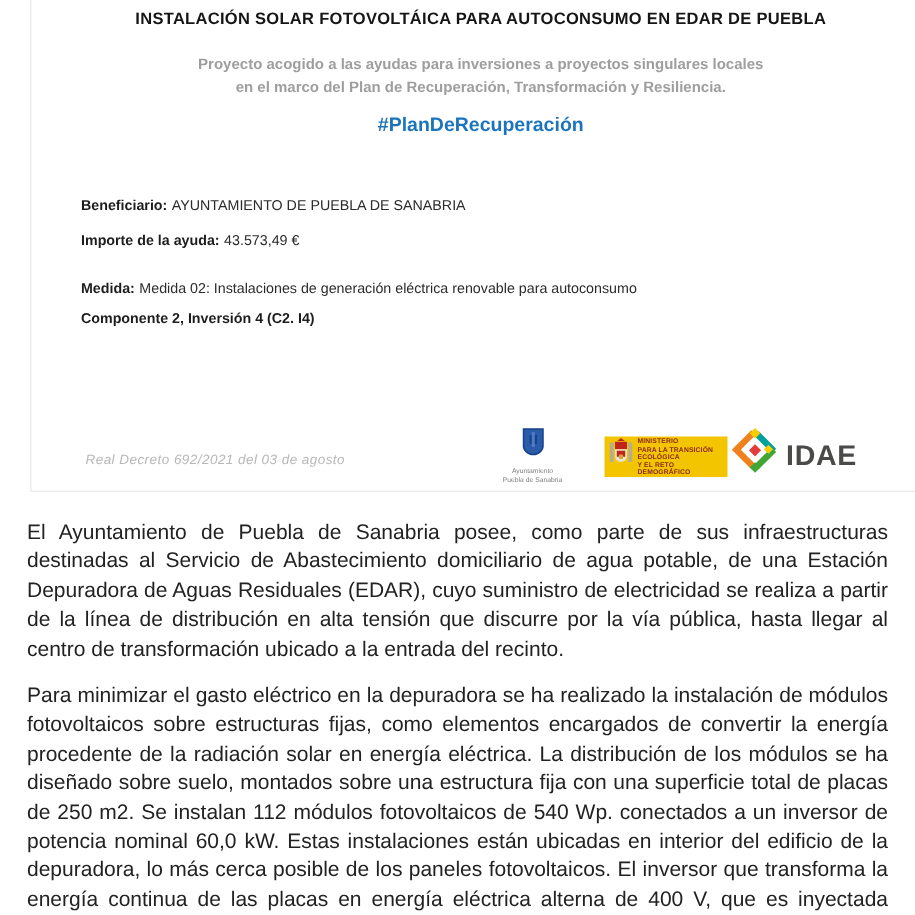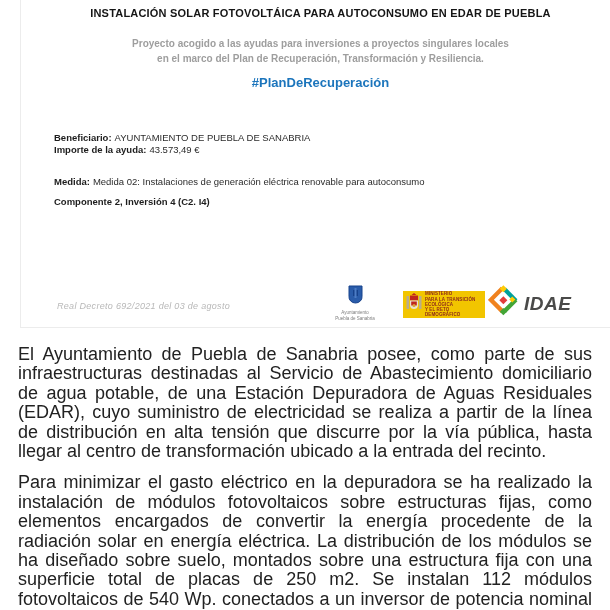--- a/index.html
+++ b/index.html
@@ -22,43 +22,43 @@
     margin-top:15px;text-align:center;font-weight:bold;color:#9e9e9e;
     font-size:10px;line-height:15px;
   }
   .hashtag{
     margin-top:9px;text-align:center;font-weight:bold;color:#1c75bc;
     font-size:13px;
   }
   .fields{position:absolute;left:33px;top:132px;font-size:9.5px;color:#2b2b2b;}
   .frow{line-height:12px;white-space:nowrap;}
   .frow .lbl{font-weight:bold;margin-right:3px;color:#1d1d1d;}
-  .frow.r1{}
+  .frow.r1{margin-bottom:11px;}
   .frow.r2{margin-bottom:15px;}
   .frow.r3{margin-bottom:20px;}
   .frow.r4{margin-bottom:8px;}
   .frow.r5 .lbl{margin-right:0;}
   .decree{
     position:absolute;left:36px;top:301px;font-size:9px;font-style:italic;
     color:#b8b8b8;letter-spacing:.3px;white-space:nowrap;
   }
   
   .logo-ayto{position:absolute;left:313px;top:285px;width:42px;text-align:center;}
   .logo-ayto .cap{font-size:4.5px;line-height:5.5px;color:#7d7d7d;margin-top:2px;}
   .logo-min{
     position:absolute;left:382px;top:291px;width:82px;height:27px;
     display:flex;align-items:center;box-sizing:border-box;padding:2px 3px;gap:3px;
   }
   .logo-min .mtxt{font-size:4.5px;line-height:5.3px;font-weight:bold;color:#8d2a1a;letter-spacing:.1px;}
   .logo-idae{position:absolute;left:467px;top:284px;display:flex;align-items:center;gap:6px;}
-  .idae-word{font-size:19px;font-weight:bold;color:#4a4a49;letter-spacing:.5px;font-style:italic;}
+  .idae-word{font-size:19px;font-weight:bold;color:#4a4a49;letter-spacing:.5px;}
   
   .bodytext{position:absolute;left:18px;top:345px;width:574px;color:#222;}
   .bodytext p{
-    margin:0 0 12px 0;font-size:18px;line-height:19.4px;
+    margin:0 0 12px 0;font-size:14px;line-height:19.4px;
     text-align:justify;text-justify:inter-word;
   }
 </style>
 </head>
 <body>
 
 <div class="page">
 
   <div class="banner">
 

